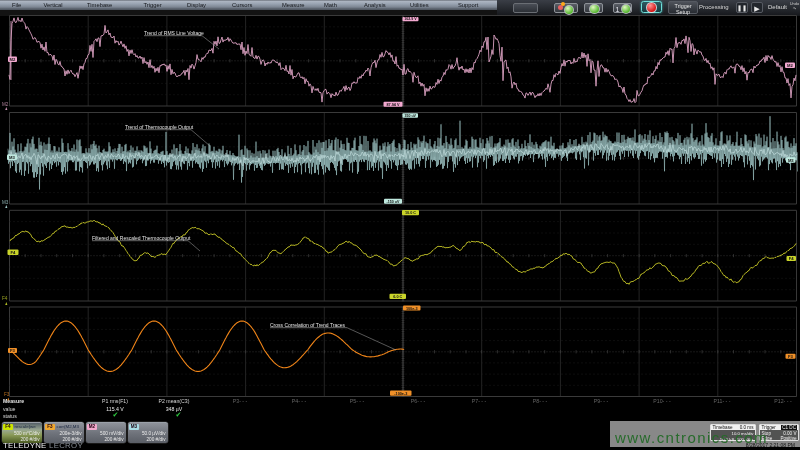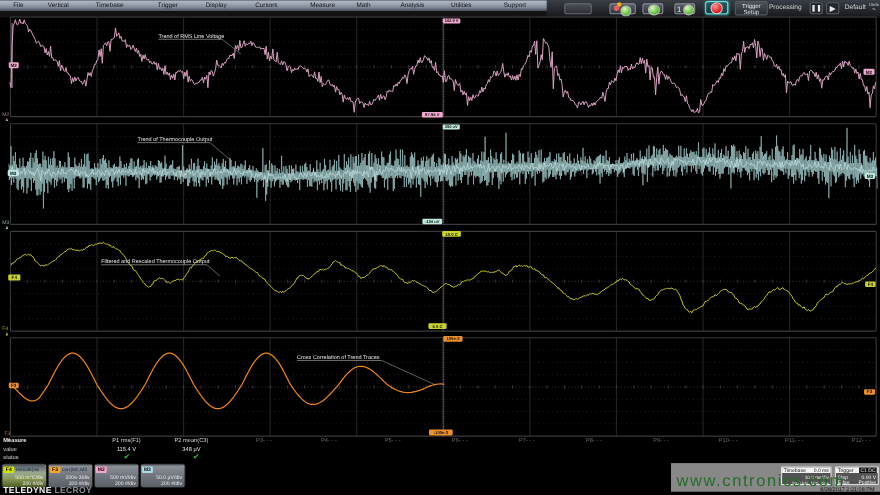--- a/index.html
+++ b/index.html
@@ -589,21 +589,21 @@
 <div style="position:absolute;left:86px;top:422px;width:39.5px;height:20.5px;border-radius:2.5px;background:linear-gradient(180deg,#8e929a 0%,#70747c 50%,#5a5e66 100%);border-top:0.5px solid #9aa0a8;box-shadow:0 0 0 0.5px #333">
 <div style="position:absolute;left:1px;top:0.8px;width:10px;height:6.2px;background:#f2a8cc;border-radius:1px;color:#200010;font-size:4.6px;font-weight:bold;text-align:center;line-height:6.2px">M2</div>
 <div style="position:absolute;left:12.5px;top:1.2px;font-size:4.4px;color:#16233e;white-space:nowrap"></div>
 <div style="position:absolute;right:2px;top:7.6px;font-size:4.7px;color:#ececec;text-align:right;line-height:6.2px;white-space:nowrap">500 mV/div<br>200 #/div</div>
 </div>
 <div style="position:absolute;left:128px;top:422px;width:39.5px;height:20.5px;border-radius:2.5px;background:linear-gradient(180deg,#8e929a 0%,#70747c 50%,#5a5e66 100%);border-top:0.5px solid #9aa0a8;box-shadow:0 0 0 0.5px #333">
 <div style="position:absolute;left:1px;top:0.8px;width:10px;height:6.2px;background:#a8dce4;border-radius:1px;color:#200010;font-size:4.6px;font-weight:bold;text-align:center;line-height:6.2px">M3</div>
 <div style="position:absolute;left:12.5px;top:1.2px;font-size:4.4px;color:#16233e;white-space:nowrap"></div>
 <div style="position:absolute;right:2px;top:7.6px;font-size:4.7px;color:#ececec;text-align:right;line-height:6.2px;white-space:nowrap">50.0 µV/div<br>200 #/div</div>
 </div>
-<div style="position:absolute;left:3px;top:441px;font-size:7.8px;font-weight:bold;color:#f2f2f2;letter-spacing:0.3px">TELEDYNE <span style="color:#8a9098">LECROY</span></div>
+<div style="position:absolute;left:3px;top:441px;font-size:7.8px;font-weight:normal;color:#f2f2f2;letter-spacing:0.3px">TELEDYNE <span style="color:#8a9098">LECROY</span></div>
 <div style="position:absolute;left:610px;top:421px;width:190px;height:26px;background:#888888"></div>
 <div style="position:absolute;left:710px;top:423.5px;width:46px;height:17.5px;background:rgba(22,26,22,0.48);border:0.5px solid #ddd;border-radius:1px">
 <div style="position:absolute;left:0;top:0;width:100%;height:5.8px;background:#f2f2f2;color:#111;font-size:4.6px">
       <span style="position:absolute;left:1.5px">Timebase</span>
       <span style="position:absolute;right:1.5px">0.0 ms</span>
     </div>
 <div style="position:absolute;right:1.5px;top:6.6px;font-size:4.3px;color:#f0f0f0;text-align:right;line-height:5.4px">10.0 ms/div<br>10.0 kS&nbsp;&nbsp;100 kS/s</div>
 </div>
 <div style="position:absolute;left:759px;top:423.5px;width:40px;height:17.5px;background:rgba(22,26,22,0.48);border:0.5px solid #ddd;border-radius:1px">
 <div style="position:absolute;left:0;top:0;width:100%;height:5.8px;background:#f2f2f2;color:#111;font-size:4.6px">

